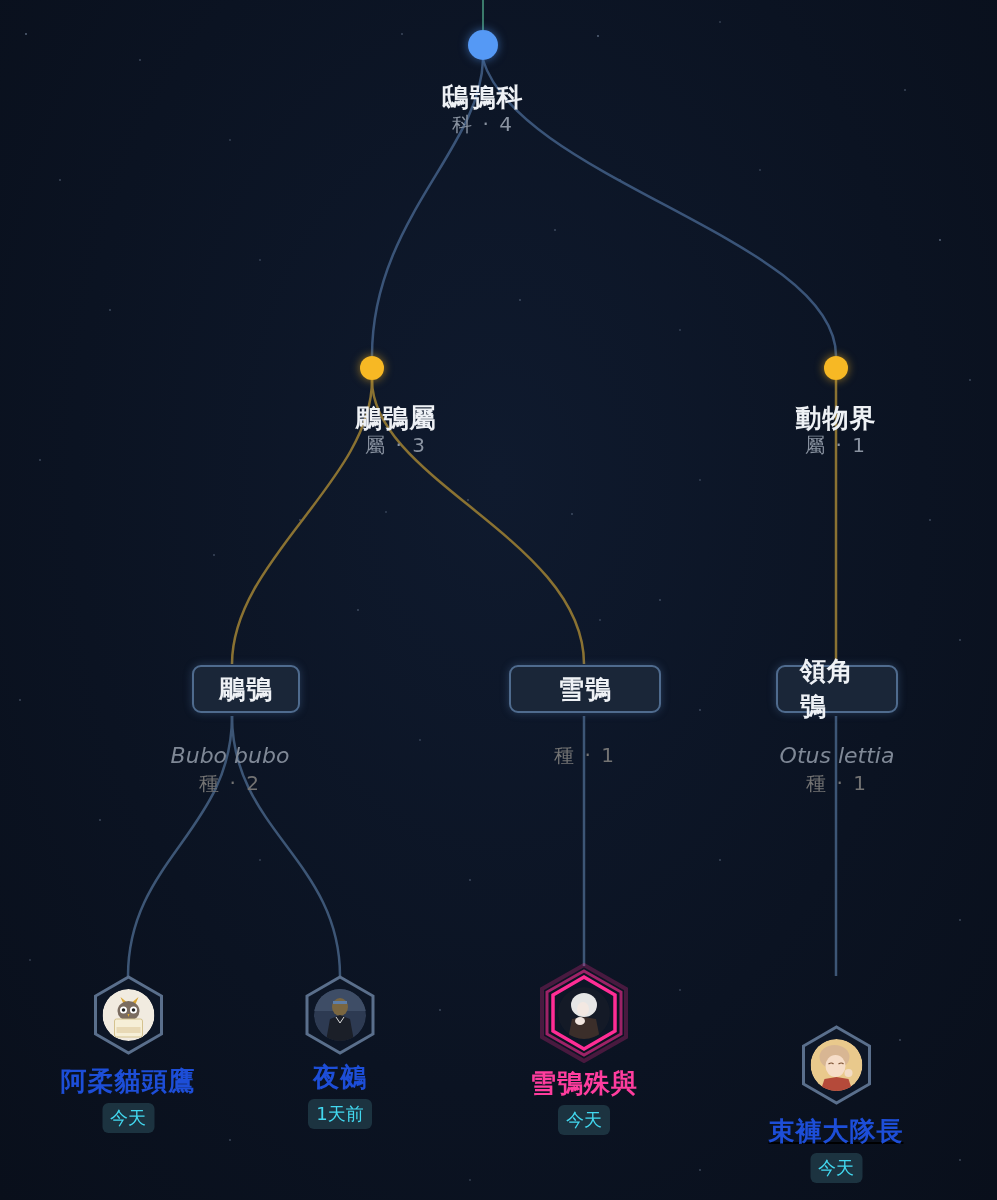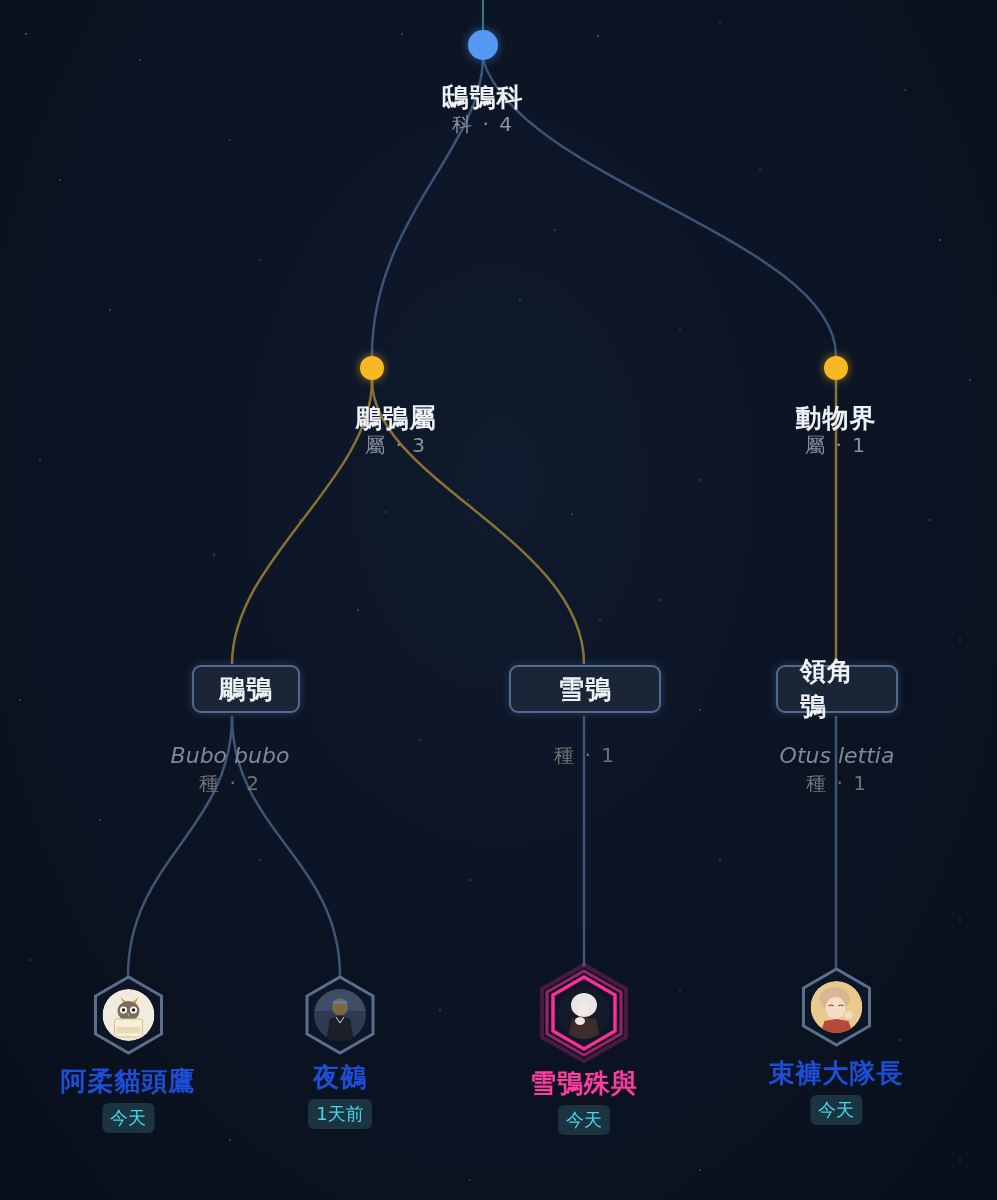--- a/index.html
+++ b/index.html
@@ -220,21 +220,21 @@
         <ellipse cx="25" cy="22" rx="6" ry="7" fill="#f3e8e2"></ellipse>
         <path d="M10 52 L14 32 L26 30 L38 32 L42 52 Z" fill="#3b2e2a"></path>
         <ellipse cx="22" cy="34" rx="5" ry="4" fill="#f1e6e0"></ellipse>
       </svg>
     </div>
   </div>
   <div class="name" style="margin-top:4px;">雪鴞殊與</div>
   <div class="badge">今天</div>
 </div>
 
-<div class="member" style="left:836px; top:967px;">
+<div class="member" style="left:836px; top:1025px;text-decoration:underline;">
   <div class="hex-wrap" style="width:72px; height:80px;">
     <svg width="72" height="80" viewBox="0 0 72 80">
       <polygon points="36,2 69,21 69,59 36,78 3,59 3,21" fill="#0d1626" stroke="#5a6f8c" stroke-width="3"></polygon>
     </svg>
     <div class="avatar" style="left:10px; top:14px; width:52px; height:52px;">
       <svg width="52" height="52" viewBox="0 0 52 52">
         <circle cx="26" cy="26" r="26" fill="#e9c98c"></circle>
         <ellipse cx="24" cy="18" rx="15" ry="12" fill="#d8b693"></ellipse>
         <ellipse cx="25" cy="27" rx="10" ry="11" fill="#f6ddc8"></ellipse>
         <path d="M18 25 Q21 23 23 25" stroke="#7a5030" stroke-width="1.2" fill="none"></path>

